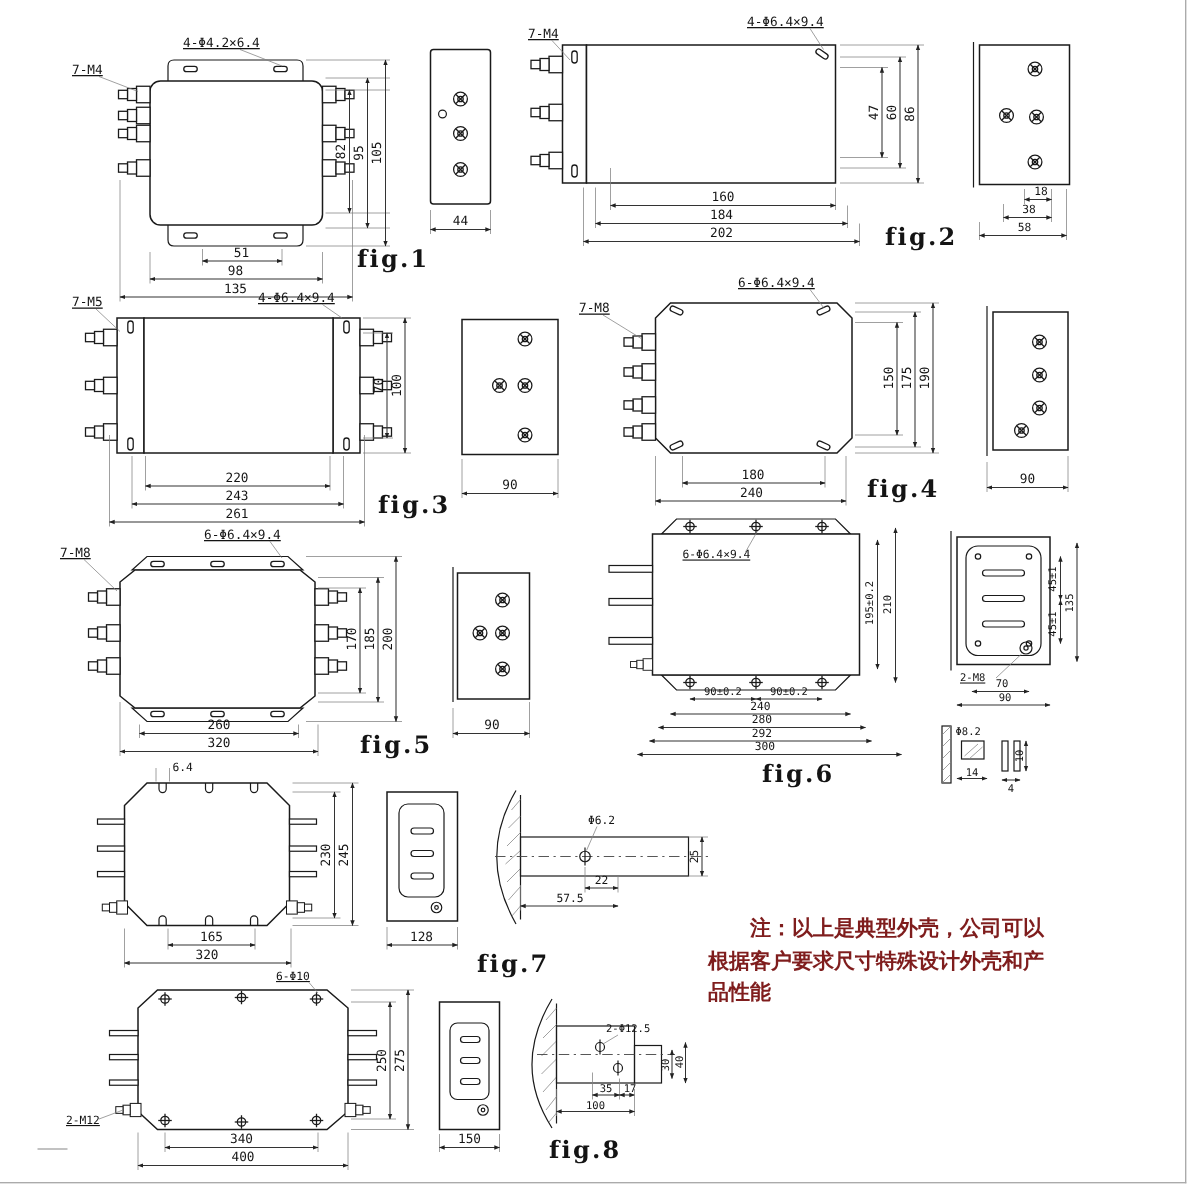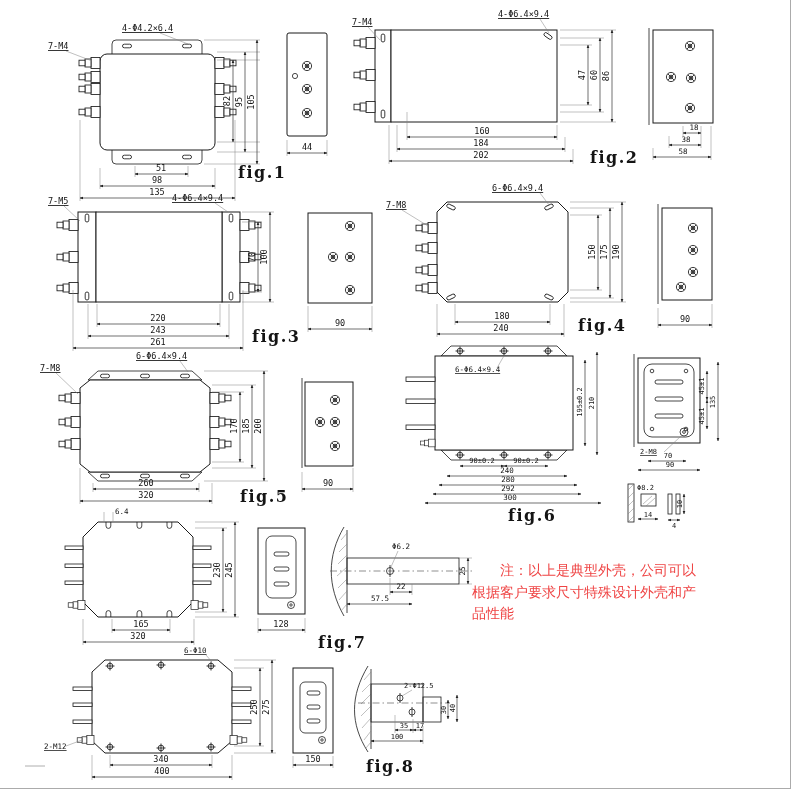--- a/index.html
+++ b/index.html
@@ -13,22 +13,22 @@
   text.s75{font-size:7.5px}
   text.lbl{text-decoration:underline}
   text.fig{font-family:"DejaVu Serif",serif;font-size:16px;font-weight:bold;letter-spacing:1.5px}
   .ln{fill:#fff;stroke:#1a1a1a;stroke-width:1}
   .tn{fill:none;stroke:#1a1a1a;stroke-width:.8}
   .fw{fill:#fff;stroke:#1a1a1a;stroke-width:.8}
   .dl{stroke:#333;stroke-width:.7;fill:none;marker-start:url(#ar);marker-end:url(#ar)}
   .xl{stroke:#808080;stroke-width:.5;fill:none}
   .dash{stroke:#444;stroke-width:.6;stroke-dasharray:7 3 1.5 3;fill:none}
   .pw{fill:#fff;stroke:#1a1a1a;stroke-width:.85}
-  .note{position:absolute;left:472px;top:560px;width:230px;font-weight:normal;font-size:14px;
-        line-height:1.55;color:#ef4444;text-indent:2em}
+  .note{position:absolute;left:472px;top:608px;width:230px;font-weight:bold;font-size:14px;
+        line-height:1.55;color:#7f1d1d;text-indent:2em}
 </style>
 </head>
 <body>
 
 <div class="page">
 <svg width="791" height="789" viewBox="0 0 791 789">
 <defs>
   <marker id="ar" viewBox="0 0 10 10" refX="9" refY="5" markerWidth="5.5" markerHeight="5.5" orient="auto-start-reverse">
     <path d="M0,1.2 L10,5 L0,8.8 z" fill="#222"></path>
   </marker>

